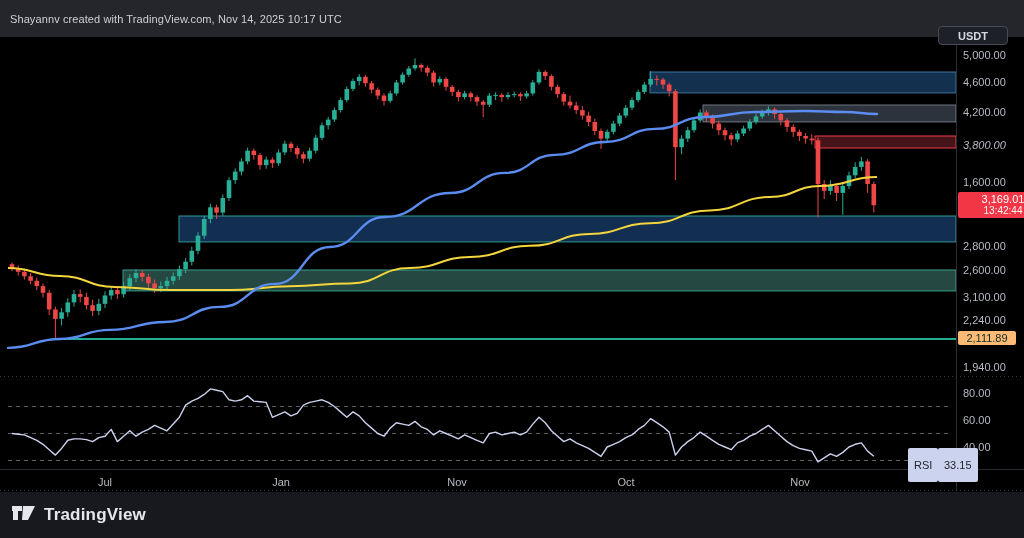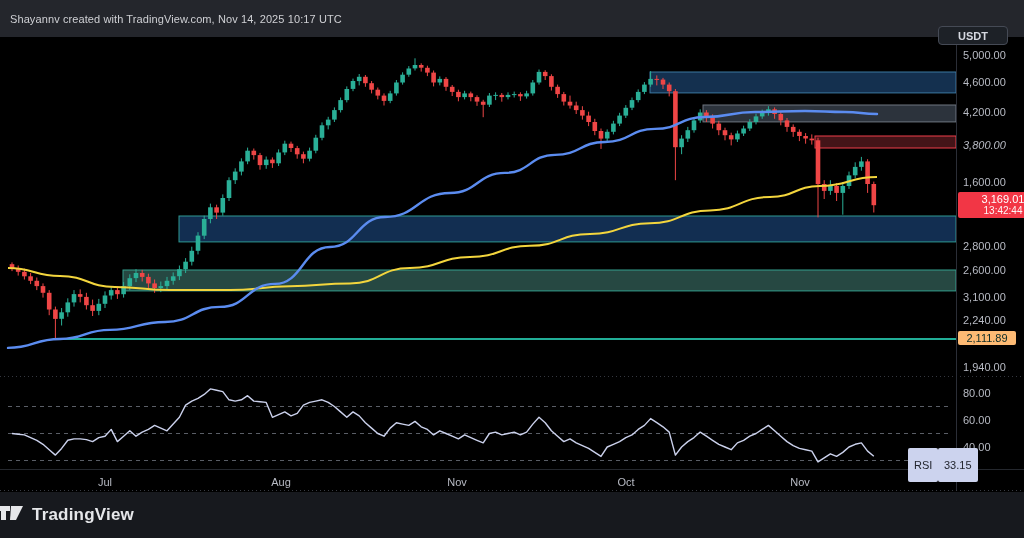--- a/index.html
+++ b/index.html
@@ -30,21 +30,21 @@
   .hline-badge{
     position:absolute;left:958px;width:58px;background:#fdba74;color:#0b2b26;
     text-align:center;font-size:11px;z-index:4;border-radius:2px;padding:1px 0;
   }
   .rsi-badge{
     position:absolute;background:#ccd3ee;color:#23262f;font-size:11px;
     border-radius:2px;padding:11px 6px;z-index:4;
   }
   .footer{
     position:absolute;left:0;right:0;bottom:0;height:46px;background:#17191e;
-    display:flex;align-items:center;z-index:5;
+    display:flex;align-items:center;padding-left:12px;z-index:5;
   }
   .brand{color:#e6e7ea;font-size:17px;font-weight:bold;margin-left:8px;letter-spacing:.2px}
 </style>
 </head>
 <body>
 
 <div class="topbar">
   <span>Shayannv created with TradingView.com, Nov 14, 2025 10:17 UTC</span>
 </div>
 
@@ -365,21 +365,21 @@
     <div class="axis-label" style="top: 176px;">1,600.00</div>
     <div class="axis-label" style="top: 240px;">2,800.00</div>
     <div class="axis-label" style="top: 264px;">2,600.00</div>
     <div class="axis-label" style="top: 291px;">3,100.00</div>
     <div class="axis-label" style="top: 314px;">2,240.00</div>
     <div class="axis-label" style="top: 361px;">1,940.00</div>
     <div class="axis-label" style="top: 387px;">80.00</div>
     <div class="axis-label" style="top: 414px;">60.00</div>
     <div class="axis-label" style="top: 441px;">40.00</div>
     <div class="month-label" style="left: 105px;">Jul</div>
-    <div class="month-label" style="left: 281px;">Aug</div>
+    <div class="month-label" style="left: 281px;">Jan</div>
     <div class="month-label" style="left: 457px;">Nov</div>
     <div class="month-label" style="left: 626px;">Oct</div>
     <div class="month-label" style="left: 800px;">Nov</div>
   </div>
 
 <div class="price-badge" id="price-badge" style="top: 192px;">
   <div>3,169.01</div>
   <div class="countdown">13:42:44</div>
 </div>
 

